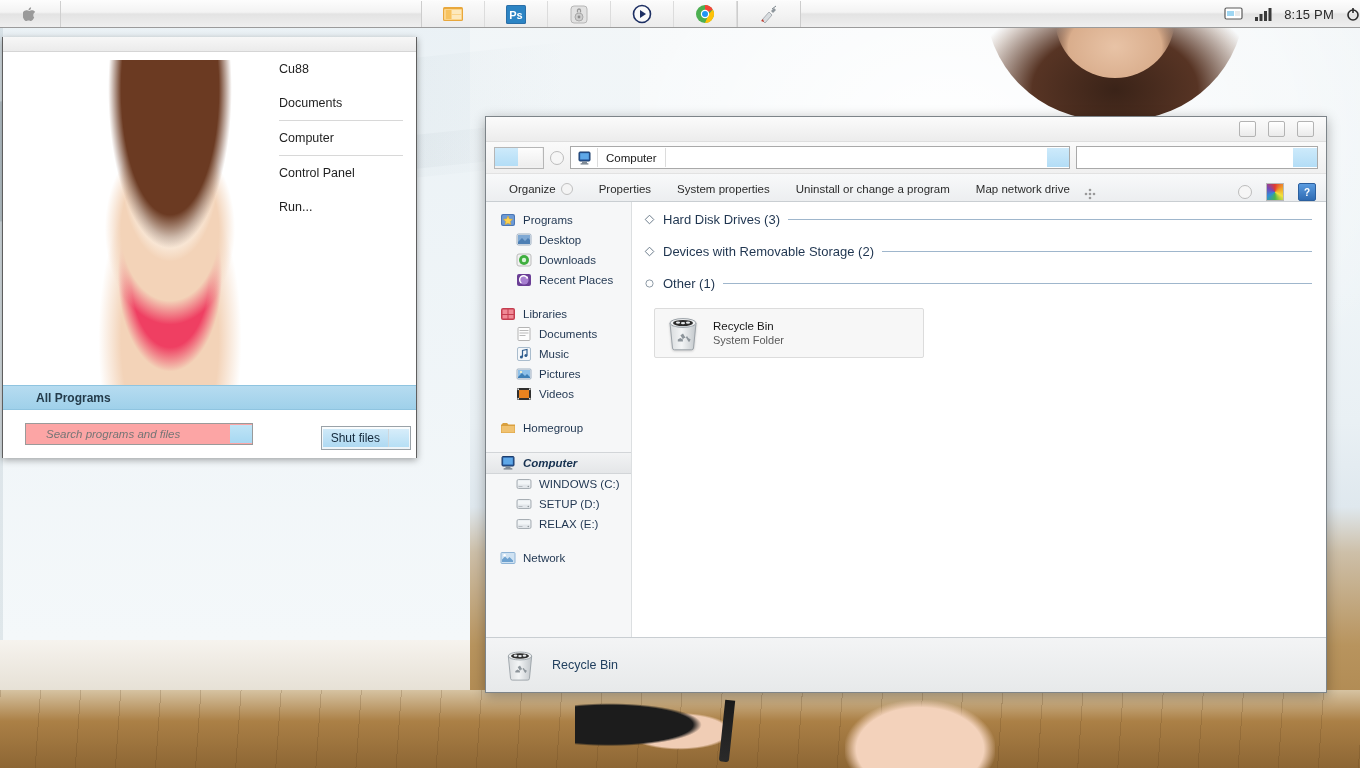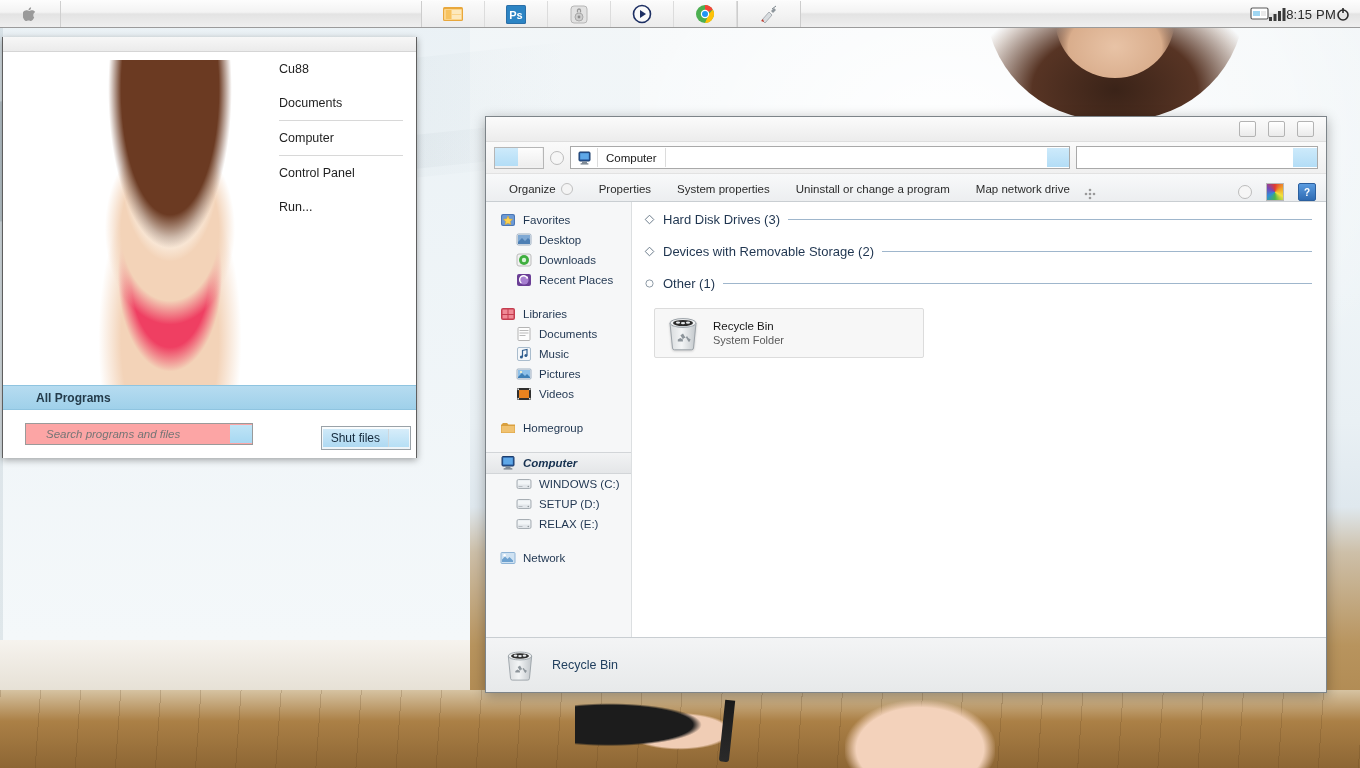--- a/index.html
+++ b/index.html
@@ -86,21 +86,21 @@
     width:60px;height:26px;display:flex;align-items:center;justify-content:center;
     border-right:1px solid #cfcfcf;cursor:pointer;
   }
   #tb-apps{display:flex;align-items:center;height:26px;margin-left:360px;
     border-left:1px solid #cdcdcd;border-right:1px solid #cdcdcd;
     background:linear-gradient(180deg,#fbfbfb,#ececec);}
   .tb-app{width:62px;height:26px;display:flex;align-items:center;justify-content:center;cursor:pointer;
     border-right:1px solid #dcdcdc;}
   .tb-app:last-child{border-right:none;}
   .tb-app.sep{border-left:1px solid #cdcdcd;}
-  #tray{margin-left:auto;display:flex;align-items:center;padding-right:10px;height:26px;}
+  #tray{margin-left:auto;display:flex;align-items:center;gap:12px;height:26px;}
   .tray-time{font-size:13px;color:#2a2a2a;letter-spacing:.2px;}
   .tray-ico{cursor:pointer;display:flex;align-items:center;}
 
   
   .ico{display:block;}
 
   
   #startmenu{
     position:absolute;left:2px;top:37px;width:413px;height:420px;z-index:35;
     background:#ffffff;border:1px solid #5f5f5f;border-top:none;
@@ -437,21 +437,21 @@
   <div id="ex-main">
 
     <div id="ex-nav">
 
       <div class="nav-row">
         <svg class="nav-ico" viewBox="0 0 16 16">
           <rect x="1" y="2" width="14" height="12" rx="2" fill="#4a77b5"></rect>
           <rect x="2" y="3" width="12" height="10" rx="1.5" fill="#6d9ad6"></rect>
           <path d="M8 4l1.4 2.9 3.1.4-2.3 2.2.6 3.1L8 11.1l-2.8 1.5.6-3.1L3.5 7.3l3.1-.4z" fill="#ffd24d" stroke="#e0a91f" stroke-width=".5"></path>
         </svg>
-        <span>Favorites</span>
+        <span>Programs</span>
       </div>
       <div class="nav-row child">
         <svg class="nav-ico" viewBox="0 0 16 16">
           <rect x="1" y="2" width="14" height="11" rx="1.5" fill="#e9eef3" stroke="#9fb0c2"></rect>
           <rect x="2" y="3" width="12" height="9" fill="#7fa9d4"></rect>
           <path d="M2 10l4-4 3 3 3-3 2 2v4H2z" fill="#4d7fb4"></path>
         </svg>
         <span>Desktop</span>
       </div>
       <div class="nav-row child">

